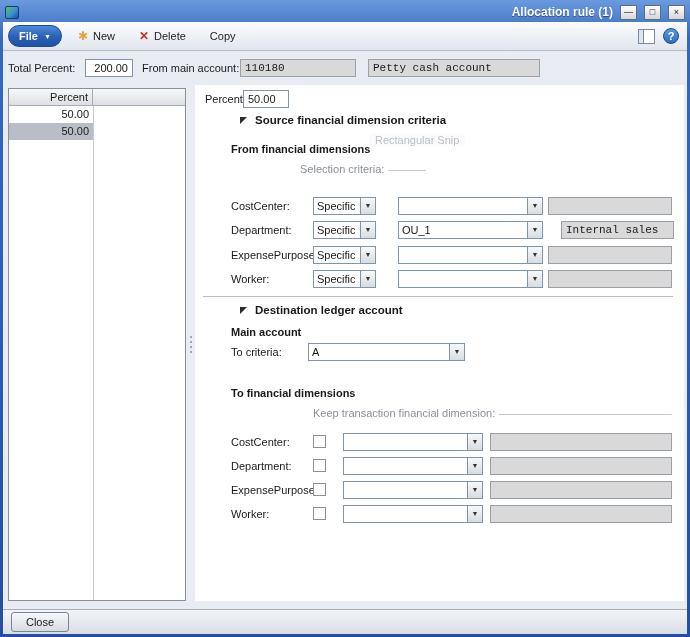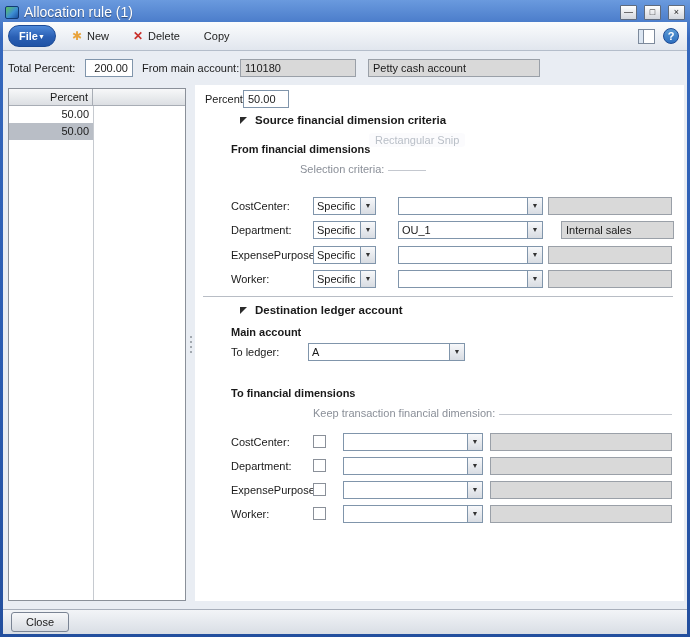--- a/index.html
+++ b/index.html
@@ -6,52 +6,52 @@
   html,body { width:690px; height:637px; }
   body { font-family:"Liberation Sans", sans-serif; font-size:11px; color:#1a1a1a; background:#fff; }
 
   .window { width:690px; height:637px; padding:2px 3px 3px 3px; position:relative;
             background:linear-gradient(180deg,#6a9ade 0%, #3568bd 6%, #2a5bb0 60%, #234f9e 100%); }
 
   
   .titlebar { height:20px; display:flex; align-items:center; gap:5px; padding:0 2px; }
   .title-icon { width:14px; height:13px; border:1px solid #123a73; border-radius:2px;
                 background:linear-gradient(135deg,#5cc25c 0%, #3e8fd4 55%, #1a4fa0 100%); }
-  .title-text { color:#fff; font-weight:normal; font-size:14px; flex:1;
-                text-shadow:0 1px 1px rgba(0,0,0,.45); white-space:nowrap; overflow:hidden; }
+  .title-text { color:#fff; font-weight:bold; font-size:12px; flex:1;
+                text-shadow:0 1px 1px rgba(0,0,0,.45); white-space:nowrap; overflow:hidden;text-align:right; }
   .winbtn { width:17px; height:15px; margin-left:2px; background:linear-gradient(#fefefe,#d2d6dd);
             border:1px solid #5f6b7d; border-radius:1px; font-size:9px; line-height:13px;
             text-align:center; color:#222; cursor:default; }
 
   .app-body { background:#e9edf3; height:612px; display:flex; flex-direction:column; }
 
   
   .toolbar { height:29px; background:linear-gradient(#fbfcfd,#e1e6ee); border-bottom:1px solid #b4bdca;
              display:flex; align-items:center; padding:0 8px 0 5px; }
   .file-btn { height:22px; background:linear-gradient(#4f8ada,#2a5fb4 55%, #1f53a6);
               border:1px solid #1b4astname; border:1px solid #1b4a96; border-radius:11px; color:#fff; font-weight:bold;
-              display:flex; align-items:center; padding:0 10px; }
+              display:flex; align-items:center; gap:6px; padding:0 10px; }
   .file-btn .chev { font-size:7px; line-height:7px; }
   .tbtn { display:flex; align-items:center; gap:5px; height:24px; padding:0 8px; margin-left:8px;
           border-radius:3px; color:#222; }
   .ico-star { color:#e8a33d; font-size:12px; line-height:12px; }
   .ico-delx { color:#c9302c; font-weight:bold; font-size:12px; line-height:12px; }
   .toolbar-right { margin-left:auto; display:flex; align-items:center; gap:8px; }
   .pane-icon { width:17px; height:15px; border:1px solid #7d8a9c; background:#fff; display:inline-flex; }
   .pane-left { width:5px; border-right:1px solid #7d8a9c; background:#dce6f2; }
   .help-btn { width:16px; height:16px; border-radius:50%; background:linear-gradient(#5b9bd5,#2d6fc0);
               color:#fff; font-weight:bold; font-size:11px; line-height:15px; text-align:center;
               border:1px solid #1d4a94; }
 
   
   .content { position:relative; flex:1; overflow:hidden; }
   .albl { position:absolute; line-height:18px; white-space:nowrap; color:#1a1a1a; }
   .fld { position:absolute; height:18px; background:#fff; border:1px solid #8095ab;
          padding:0 4px; line-height:16px; white-space:nowrap; overflow:hidden; }
-  .ro  { background:#d9d9d9; border:1px solid #9aa0a8; }
+  .ro  { background:#d9d9d9; border:1px solid #9aa0a8;font-family:Liberation Mono, monospace; }
   .tr  { text-align:right; }
   .combo { position:absolute; height:18px; background:#fff; border:1px solid #8095ab; display:flex; }
   .combo .txt { flex:1; padding:0 3px; line-height:16px; white-space:nowrap; overflow:hidden; }
   .combo .drop { width:15px; background:linear-gradient(#f7f8fa,#d8dce2); border-left:1px solid #8095ab;
                  font-size:7px; line-height:16px; text-align:center; color:#333; }
   .cb { position:absolute; width:13px; height:13px; background:#fff; border:1px solid #8a9099; }
 
   
   .grid { position:absolute; left:5px; top:37px; width:178px; height:513px; background:#fff;
           border:1px solid #8a9099; }
@@ -226,21 +226,21 @@
 
         <div class="divider" style="left:8px;top:211px;width:470px"></div>
 
         <div class="sect" style="left:10px;top:219px">
           <span class="tri"></span>
           <span>Destination ledger account</span>
         </div>
 
         <span class="albl bold" style="left:36px;top:238px">Main account</span>
 
-        <span class="albl" style="left:36px;top:258px">To ledger:</span>
+        <span class="albl" style="left:36px;top:258px">To criteria:</span>
         <div class="combo" style="left:113px;top:258px;width:157px">
           <span class="txt">A</span>
           <span class="drop">▼</span>
         </div>
 
         <span class="albl bold" style="left:36px;top:299px">To financial dimensions</span>
 
         <div class="grp" style="left:118px;top:316px;width:359px;height:18px">
           <span>Keep transaction financial dimension:</span>
           <span class="line"></span>

